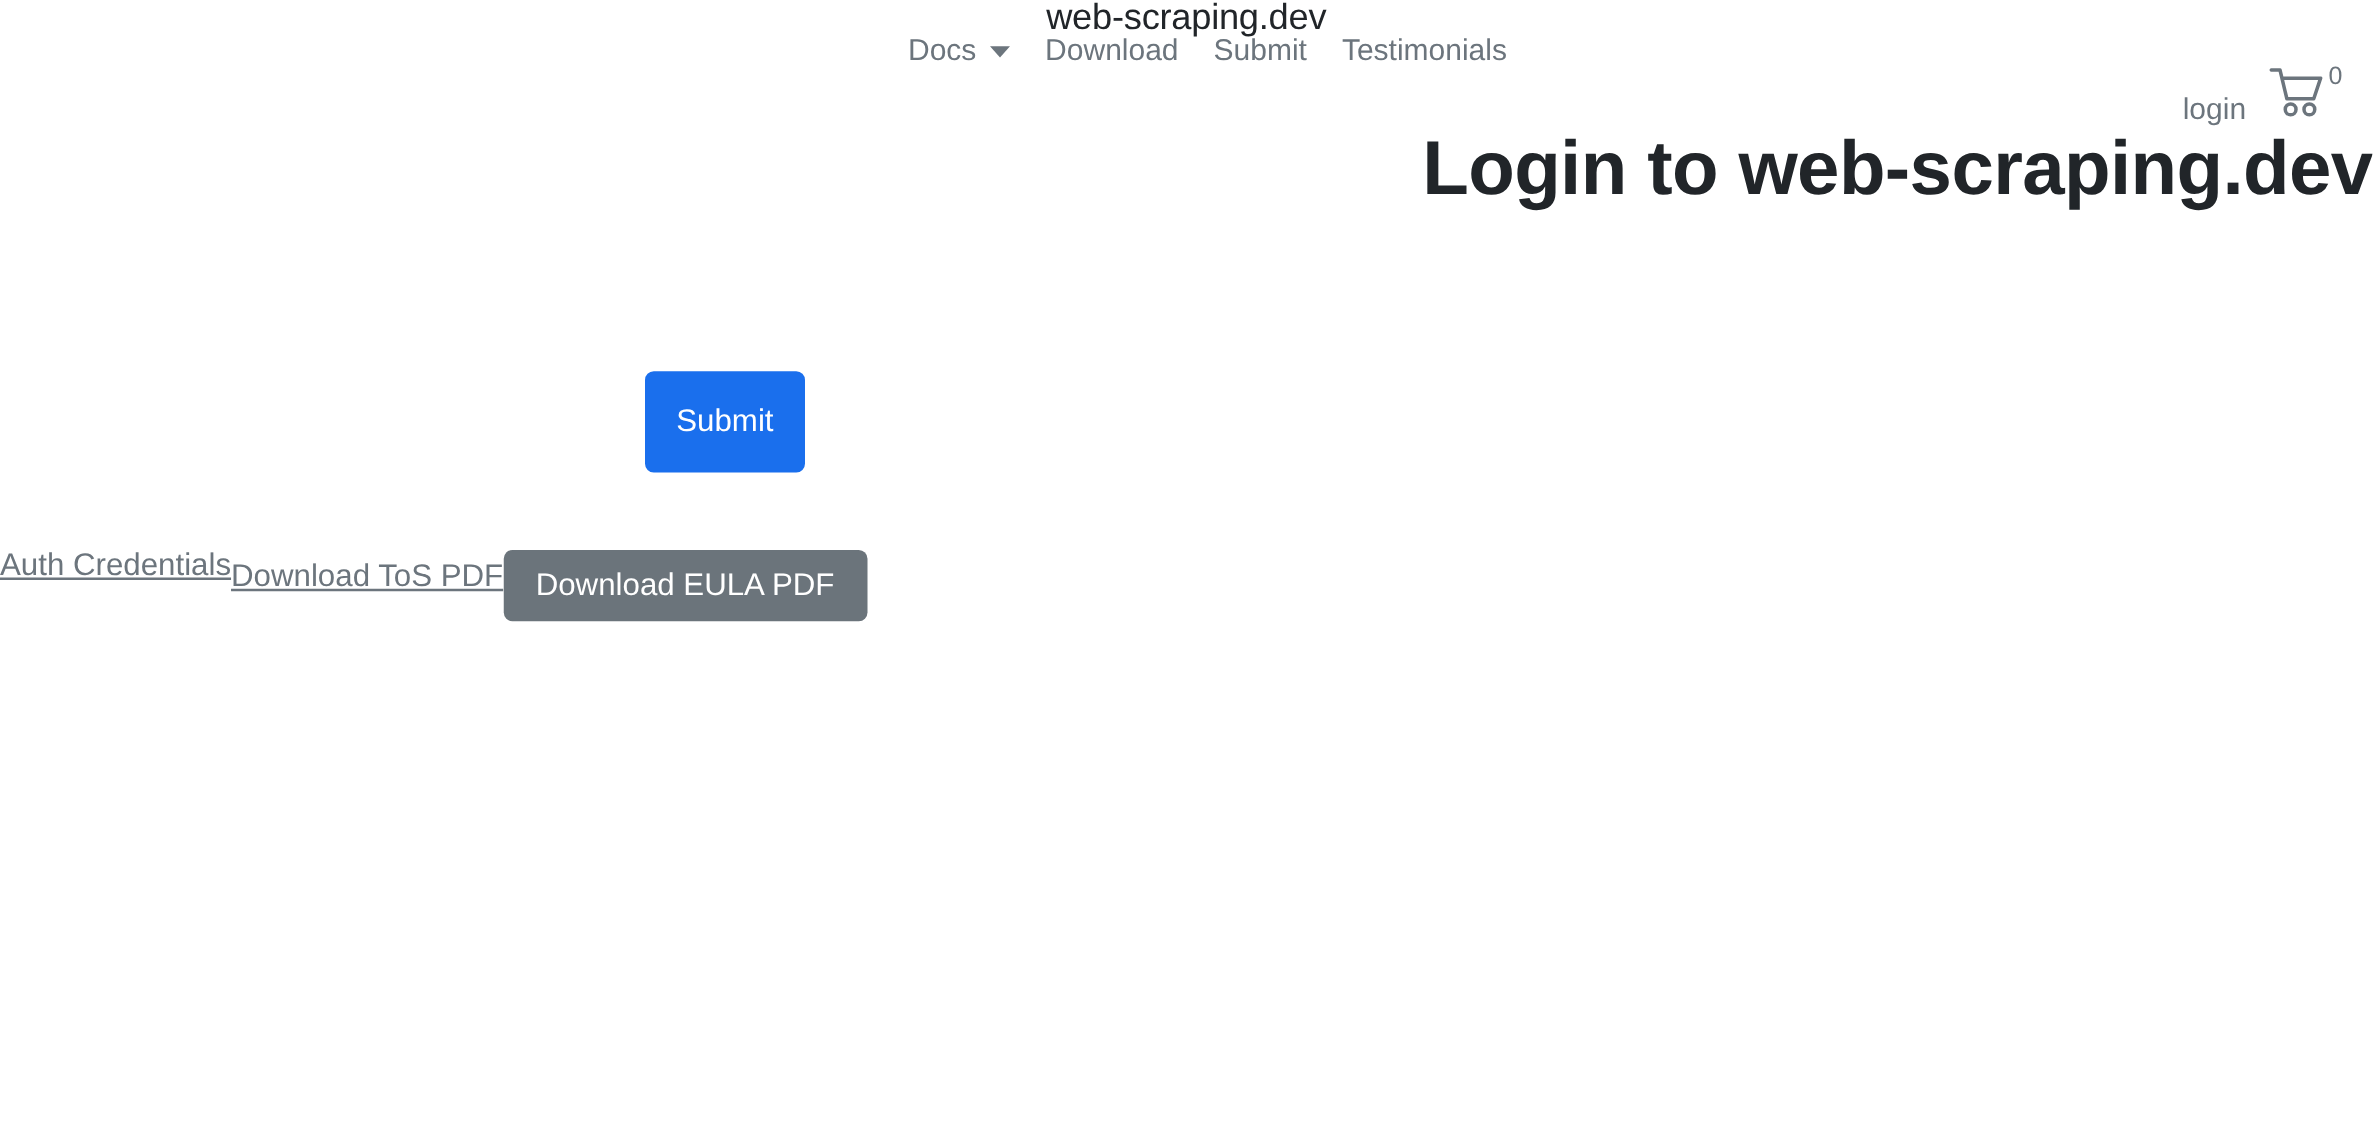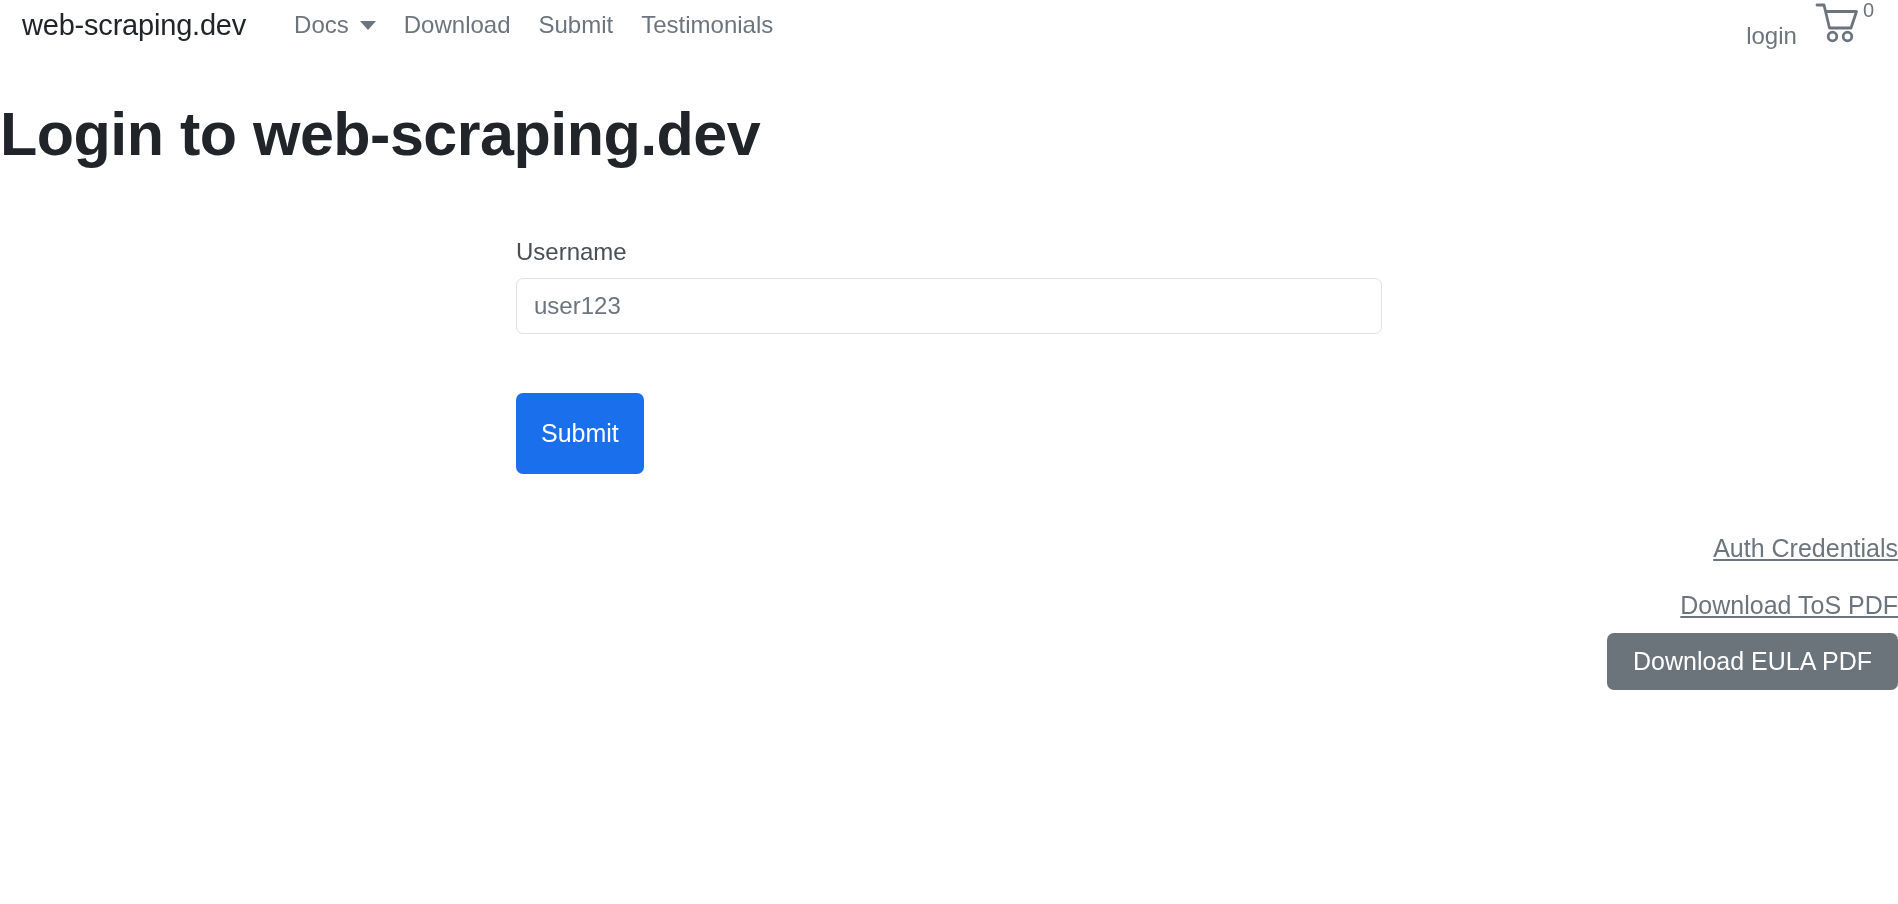--- a/index.html
+++ b/index.html
@@ -16,20 +16,21 @@
 
   
   .navbar {
     position: relative;
     width: 100%;
     height: 50px;
     display: flex;
     align-items: center;
     padding: 0 22px;
     background: #ffffff;
+    flex-direction: column;
   }
   .brand {
     font-size: 29px;
     color: #212529;
     line-height: 1;
     white-space: nowrap;
     text-decoration: none;
     letter-spacing: -0.2px;
   }
   .nav-links {
@@ -81,21 +82,21 @@
   .cart-count {
     font-size: 20px;
     color: #6c757d;
     line-height: 1;
     margin-left: 2px;
     margin-top: -2px;
   }
 
   
   .page-title {
-    text-align: left;
+    text-align: right;
     font-size: 61px;
     font-weight: bold;
     color: #212529;
     margin: 48px 0 0 0;
     line-height: 1.2;
     letter-spacing: -0.5px;
   }
 
   
   .form-wrap {
@@ -146,22 +147,22 @@
     background: #6b747b;
     color: #ffffff;
     font-size: 25px;
     padding: 16px 26px;
   }
 
   
   .footer-links {
     margin-top: 62px;
     display: flex;
-    flex-direction: column;
-    align-items: flex-end;
+    flex-direction: row;
+    align-items: center;
     gap: 0;
   }
   .doc-link {
     font-size: 25px;
     color: #6c757d;
     text-decoration: underline;
     line-height: 1;
     margin-bottom: 32px;
     white-space: nowrap;
   }
@@ -195,24 +196,20 @@
       </span>
       <span class="cart-count">0</span>
     </a>
   </div>
 </nav>
 
 <h1 class="page-title">Login to web-scraping.dev</h1>
 
 <div class="form-wrap">
 
-  <div class="form-group">
-    <label class="field-label">Username</label>
-    <input class="text-input" type="text" placeholder="user123" style="">
-  </div>
 
   <div class="gap-2"></div>
 
 
   <div class="gap-3"></div>
 
   <button class="btn btn-primary" type="submit">Submit</button>
 </div>
 
 <div class="footer-links">

